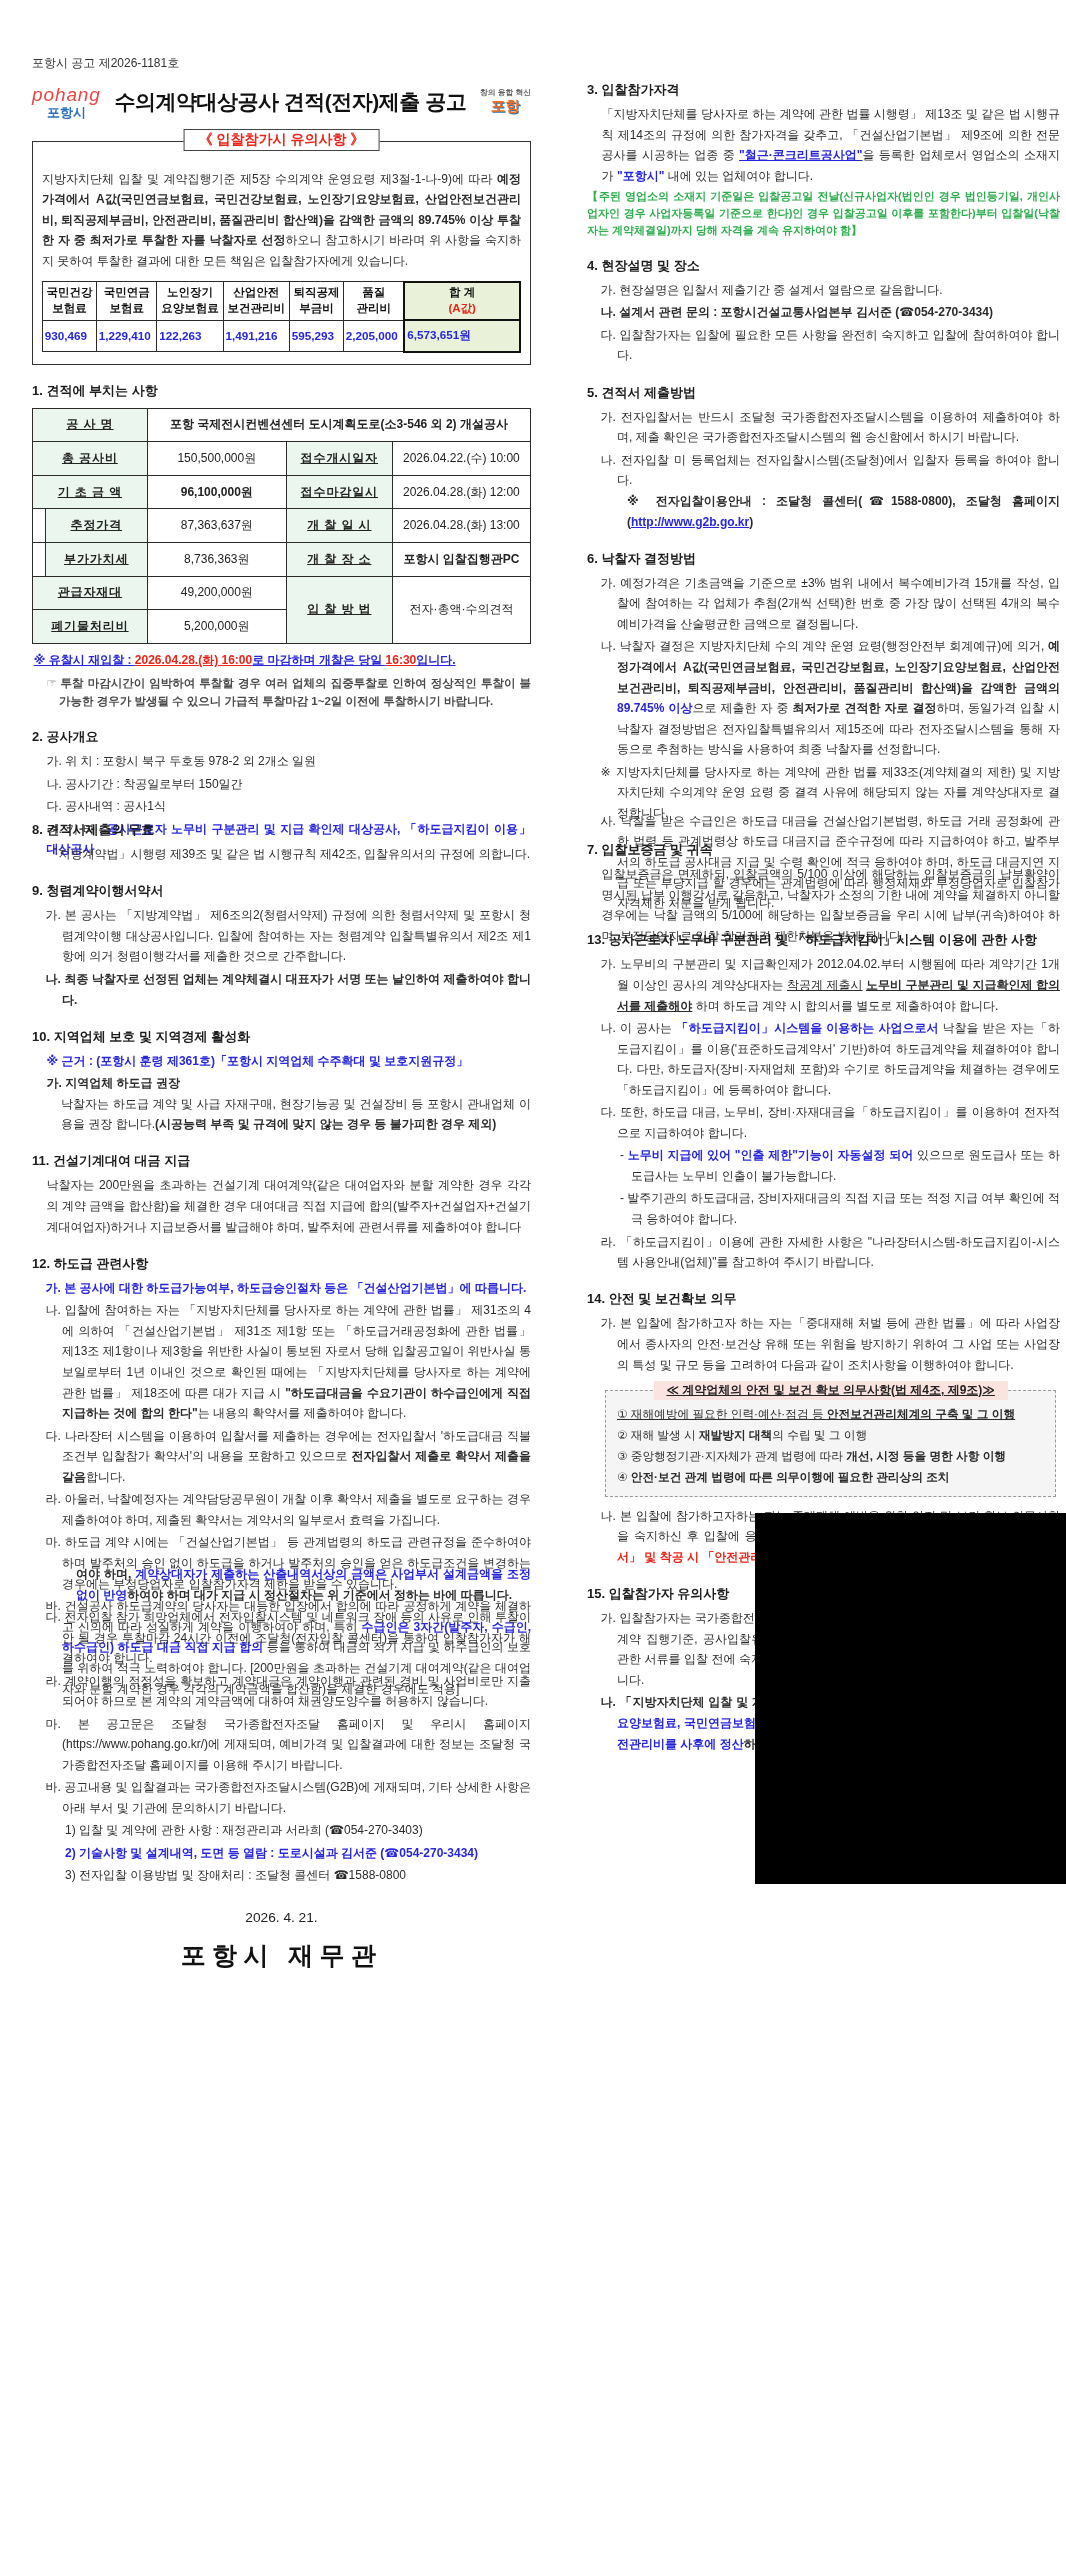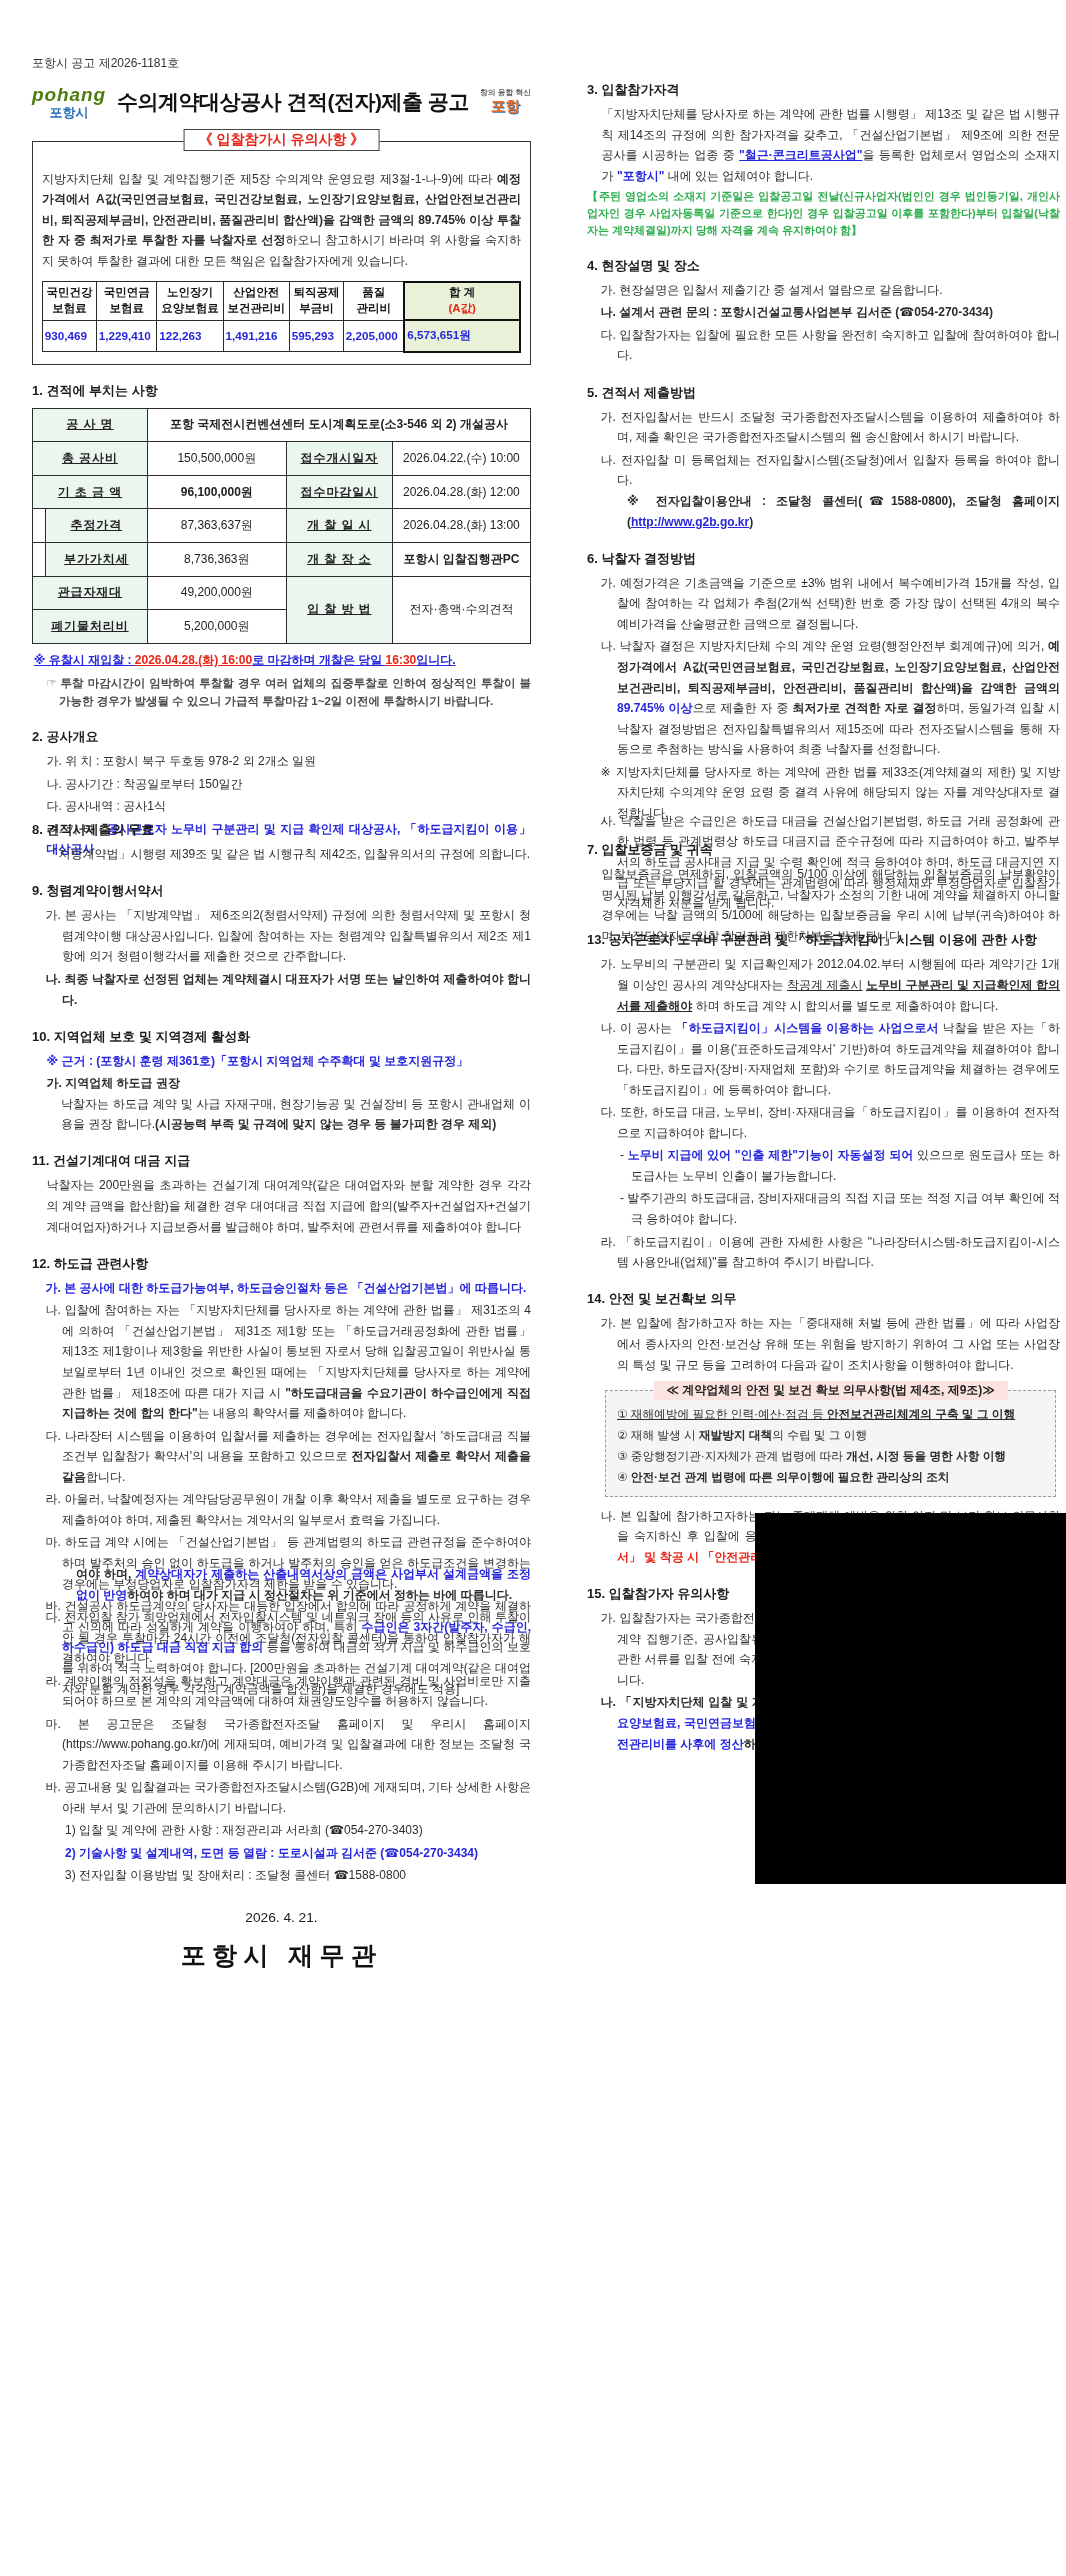--- a/index.html
+++ b/index.html
@@ -2,21 +2,21 @@
 <html style="font-size:14.6px"><head>
 <meta charset="utf-8">
 <style>
   html,body{margin:0;padding:0;background:#fff;}
   .doc{position:relative;width:1067px;height:2576px;background:#fff;overflow:hidden;
        font-family:"Liberation Sans","DejaVu Sans",sans-serif;color:#2b2b2b;}
   .pg{position:absolute;}
   .meta{font-size:12px;margin:0 0 12.8px 0;color:#333;}
   .masthead{display:flex;align-items:center;gap:9px;margin-bottom:5.5px;}
   .logo{display:flex;flex-direction:column;align-items:center;line-height:1;}
-  .logo-en{font-size:19px;font-weight:bold;font-style:italic;color:#4d7c0f;letter-spacing:0.9px;}
+  .logo-en{font-size:19px;font-weight:normal;font-style:italic;color:#ef4444;letter-spacing:0.9px;}
   .logo-kr{font-size:13px;color:#2a6fb8;font-weight:bold;margin-top:1.8px;}
   .title{font-size:21px;font-weight:bold;color:#111;margin:0;flex:1;text-align:center;letter-spacing:-0.5px;}
   .slogan{display:flex;flex-direction:column;align-items:center;line-height:1.1;}
   .slogan-txt{font-size:7.8px;color:#666;font-weight:bold;white-space:nowrap;}
   .slogan-brand{font-size:14.6px;font-weight:bold;color:#f36f21;text-shadow:0.9px 0.9px 0 #1d6fb8;}
   .nbox{position:relative;border:1.8px solid #333;padding:27px 9px 11px 9px;margin-top:22px;}
   .nbox-t{position:absolute;top:-12.8px;left:50%;transform:translateX(-50%);background:#fff;
           border:1.8px solid #444;padding:0.9px 14.6px;font-size:14px;font-weight:bold;color:#ea2417;white-space:nowrap;}
   .p{font-size:12px;line-height:1.72;text-align:justify;margin:0;color:#2b2b2b;}
   .sec{margin-top:16.4px;}
@@ -35,21 +35,21 @@
   .atbl th,.atbl td{border:1.5px solid #2b2b2b;padding:2.7px 1.8px;}
   .atbl th{font-size:11.5px;font-weight:bold;line-height:1.35;color:#111;}
   .atbl td{font-size:11.7px;font-weight:bold;color:#2626dd;height:24px;}
   .atbl .sumh{background:#e9f2d9;border:2.2px solid #111;width:110px;}
   .atbl .sumv{background:#e9f2d9;border:2.2px solid #111;}
   .ktbl{width:100%;border-collapse:collapse;margin-top:7.3px;border:1.8px solid #2b2b2b;}
   .ktbl td{border:1.3px solid #2b2b2b;height:29px;text-align:center;font-size:12px;padding:1.8px 4.6px;color:#222;}
   .ktbl .lbl{background:#eaf6ee;font-weight:bold;letter-spacing:0.9px;text-decoration:underline;}
   .obox{border:1.5px dashed #999;background:#f5f5f5;padding:12.8px 11px 7.3px 11px;margin:14.6px 3.7px 9px 18px;position:relative;}
   .obox-t{position:absolute;top:-10px;left:50%;transform:translateX(-50%);background:#fbe3e0;
-          font-weight:bold;font-size:12px;padding:0.9px 12.8px;white-space:nowrap;color:#222;}
+          font-weight:bold;font-size:12px;padding:0.9px 12.8px;white-space:nowrap;color:#222;text-decoration:underline;}
   .oit{font-size:11.7px;line-height:1.62;margin:1.8px 0;color:#2b2b2b;}
   .date{text-align:center;font-size:13.7px;margin-top:24px;color:#222;}
   .signer{text-align:center;font-size:25px;font-weight:bold;letter-spacing:6.4px;margin-top:12.8px;color:#111;}
   .redact{position:absolute;left:755px;top:1513px;width:311px;height:371px;background:#000;}
 </style>
 </head>
 <body>
 
 <div class="doc">
 

